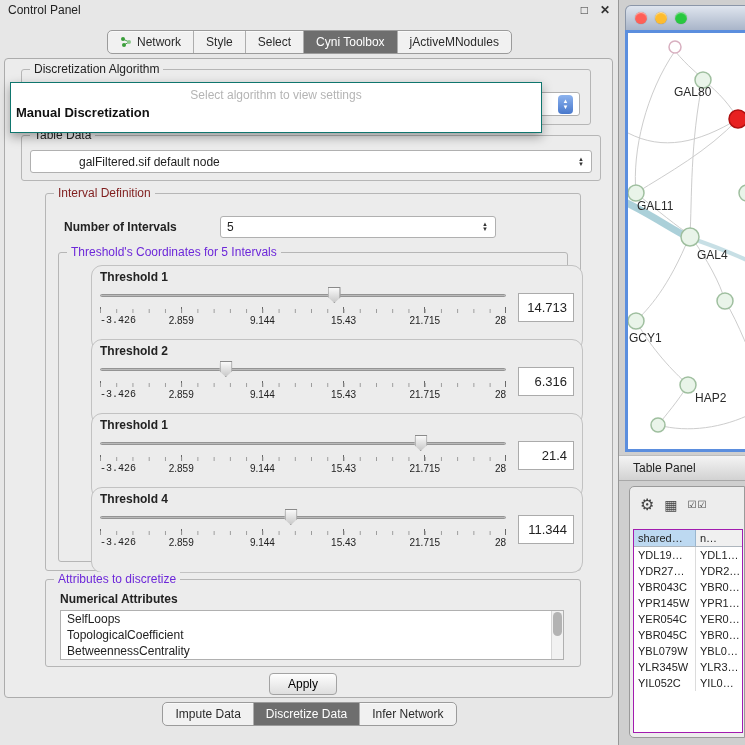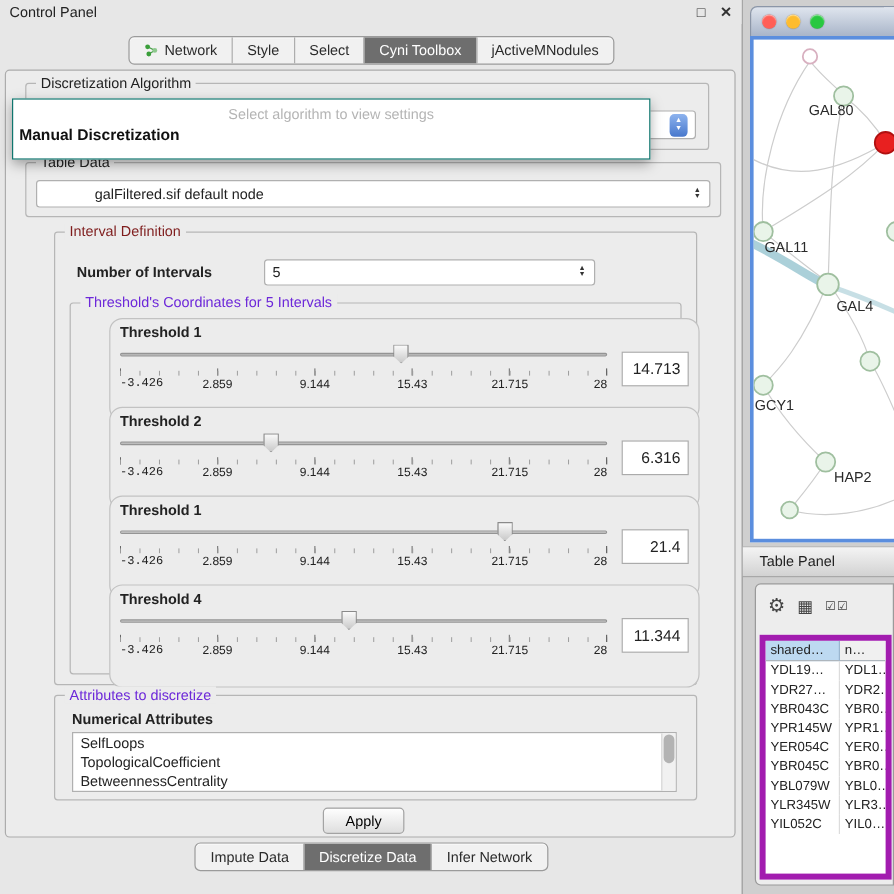--- a/index.html
+++ b/index.html
@@ -69,21 +69,21 @@
   .light { width:12px; height:12px; border-radius:50%; box-shadow:inset 0 1px 1px rgba(255,255,255,.6), 0 0 1px rgba(0,0,0,.4); }
   .light.red { background:#ff5f57; } .light.yellow { background:#febc2e; } .light.green { background:#28c840; }
   .net-canvas { position:relative; height:422px; background:#fff; border:3px solid #5b8ede; border-top-width:3px; overflow:hidden; }
   .node-label { position:absolute; font-size:12px; color:#2a2a2a; white-space:nowrap; }
 
   
   .tp-bar { position:absolute; left:619px; top:455px; width:126px; height:26px; background:linear-gradient(#f4f4f4,#d2d2d2); border-top:1px solid #bdbdbd; border-bottom:1px solid #a8a8a8; display:flex; align-items:center; padding:0 14px; font-size:12px; }
   .table-window { position:absolute; left:629px; top:486px; width:116px; height:252px; background:#ededed; border:1px solid #9a9a9a; border-radius:5px 0 0 5px; }
   .tbl-toolbar { display:flex; align-items:center; gap:10px; padding:8px 10px 4px; color:#444; }
   .ti-gear { font-size:16px; } .ti-cols { font-size:14px; } .ti-checks { font-size:10px; letter-spacing:1px; }
-  .tbl { position:absolute; left:3px; top:42px; width:110px; height:204px; background:#fff; border:5px solid #a21caf; overflow:hidden; font-size:11px; }
+  .tbl { position:absolute; left:3px; top:42px; width:110px; height:204px; background:#fff; border:1px solid #a21caf; overflow:hidden; font-size:11px; }
   .trow { display:flex; }
   .hc { padding:2px 4px; border-bottom:1px solid #aeb6bd; white-space:nowrap; overflow:hidden; }
   .hc1 { width:62px; background:#bdd9f1; border-right:1px solid #9ab6cf; }
   .hc2 { flex:1; background:#f0f0f0; }
   .tc { padding:2px 4px; white-space:nowrap; overflow:hidden; }
   .tc1 { width:62px; border-right:1px solid #dcdcdc; }
   .tc2 { flex:1; }
 </style>
 </head>
 <body>

